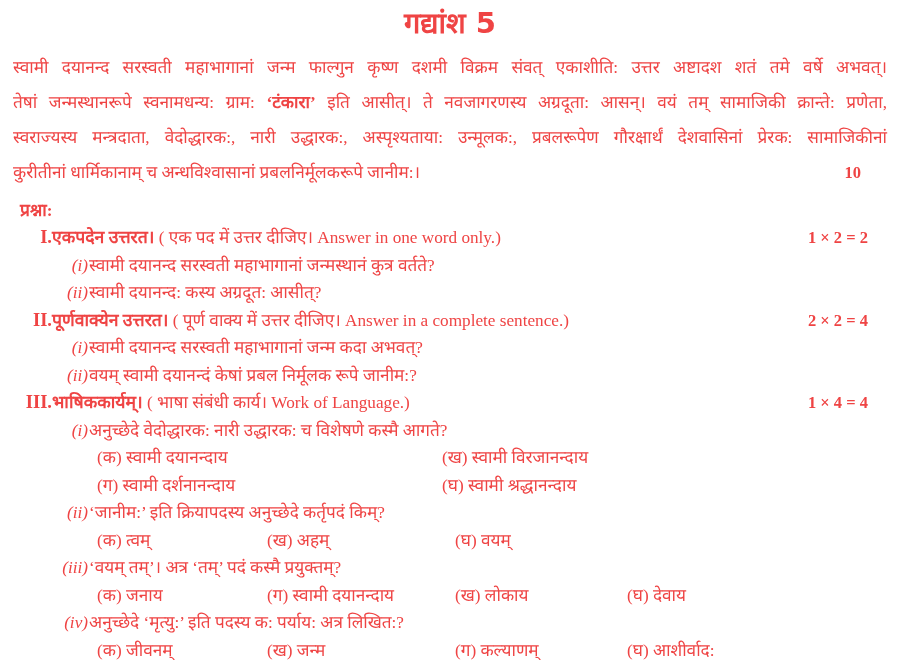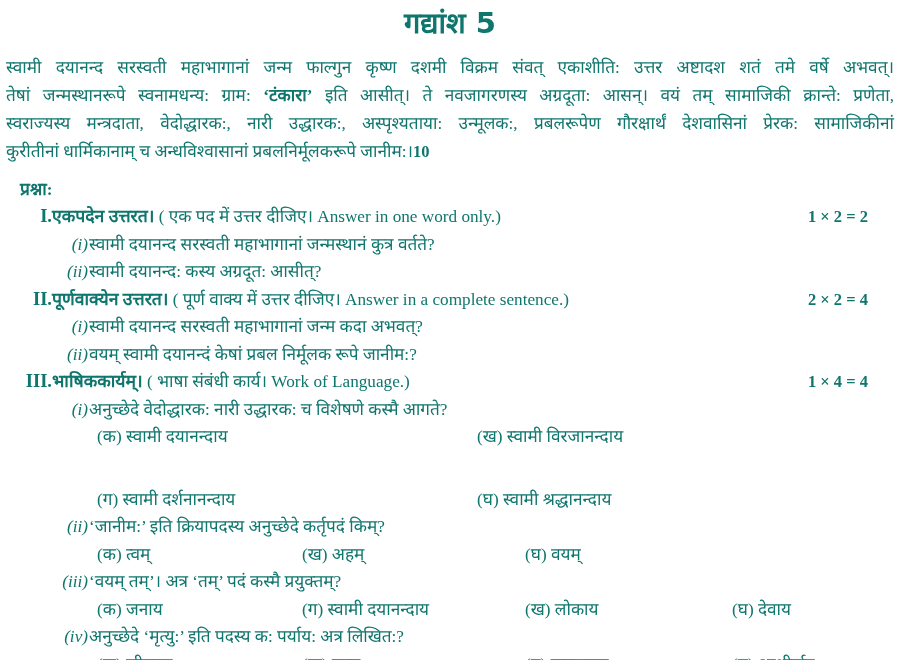--- a/index.html
+++ b/index.html
@@ -1,44 +1,44 @@
 <!DOCTYPE html>
 <html><head>
 <meta charset="utf-8">
 <style>
   html,body { margin:0; padding:0; background:#ffffff; }
   .page {
     position:relative; width:900px; height:660px; overflow:hidden;
-    background:#fff; color:#0f766e;
+    background:#fff; color:#ef4444;
     font-family:"Liberation Serif","DejaVu Sans",serif;
   }
   .title {
     text-align:center; font-weight:700; font-size:29px; line-height:36px;
     padding-top:5px; margin-bottom:13px;
     font-family:"DejaVu Sans","Liberation Serif",serif;
   }
   .passage { padding:0 5px; font-size:17.2px; }
-  .pline { margin:1px; line-height:27px; }
+  .pline { margin:8px; line-height:27px; }
   .just { text-align:justify; text-align-last:justify; }
-  .lastline { display:flex; align-items:baseline; }
+  .lastline { display:flex; justify-content:space-between; align-items:baseline; }
   .pmarks { font-weight:700; padding-right:26px; font-size:16.5px; }
 
   .qhead { font-weight:700; font-size:17.4px; line-height:27px; margin-top:11px; padding-left:20px; }
 
   .sec-head { display:flex; align-items:baseline; line-height:27.5px; font-size:17.2px; }
   .sec-num { width:52px; flex-shrink:0; text-align:right; font-weight:700; font-size:18.5px; }
   .sec-title { flex:1; }
   .sec-title b { font-size:17.6px; }
   .sec-marks { font-weight:700; white-space:nowrap; padding-right:32px; font-size:16.5px; }
 
   .subq { display:flex; line-height:27.5px; font-size:17.2px; }
   .subq-num { width:88px; flex-shrink:0; text-align:right; font-style:italic; }
   .subq-text { margin-left:1px; }
 
-  .opts { padding-left:97px; line-height:27.5px; font-size:17.2px;gap:35px; }
+  .opts { padding-left:97px; line-height:27.5px; font-size:17.2px; }
   .grid2 { display:grid; grid-template-columns:345px 1fr; }
   .grid4 { display:grid; grid-template-columns:170px 188px 172px 1fr; }
   .opt { white-space:nowrap; overflow:hidden; }
 </style>
 </head>
 <body>
 
 <div class="page">
 
   <div class="title">गद्यांश 5</div>

